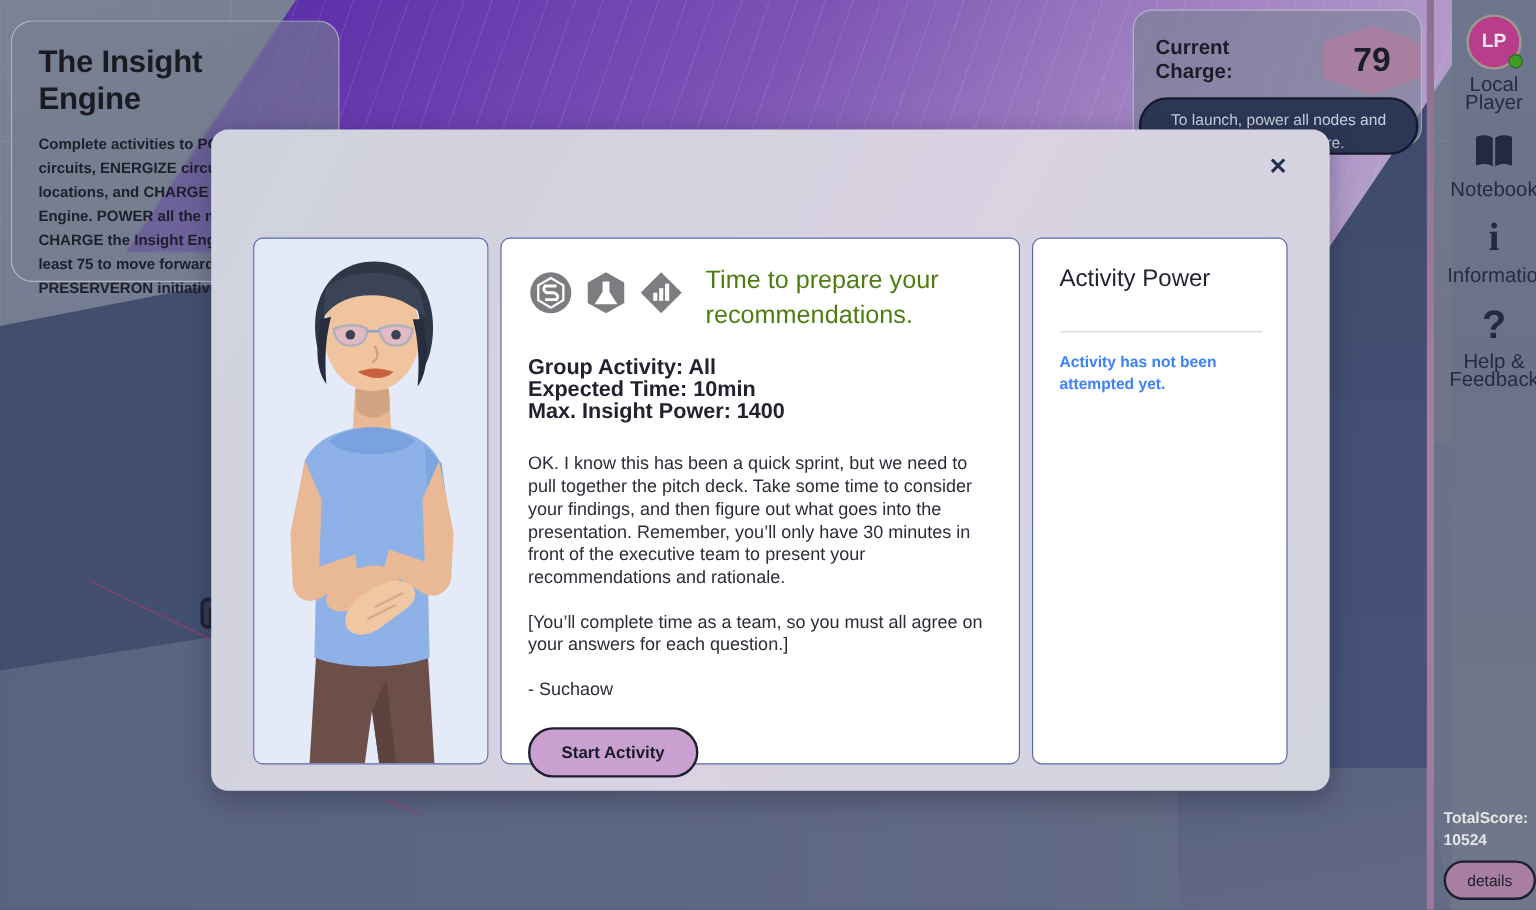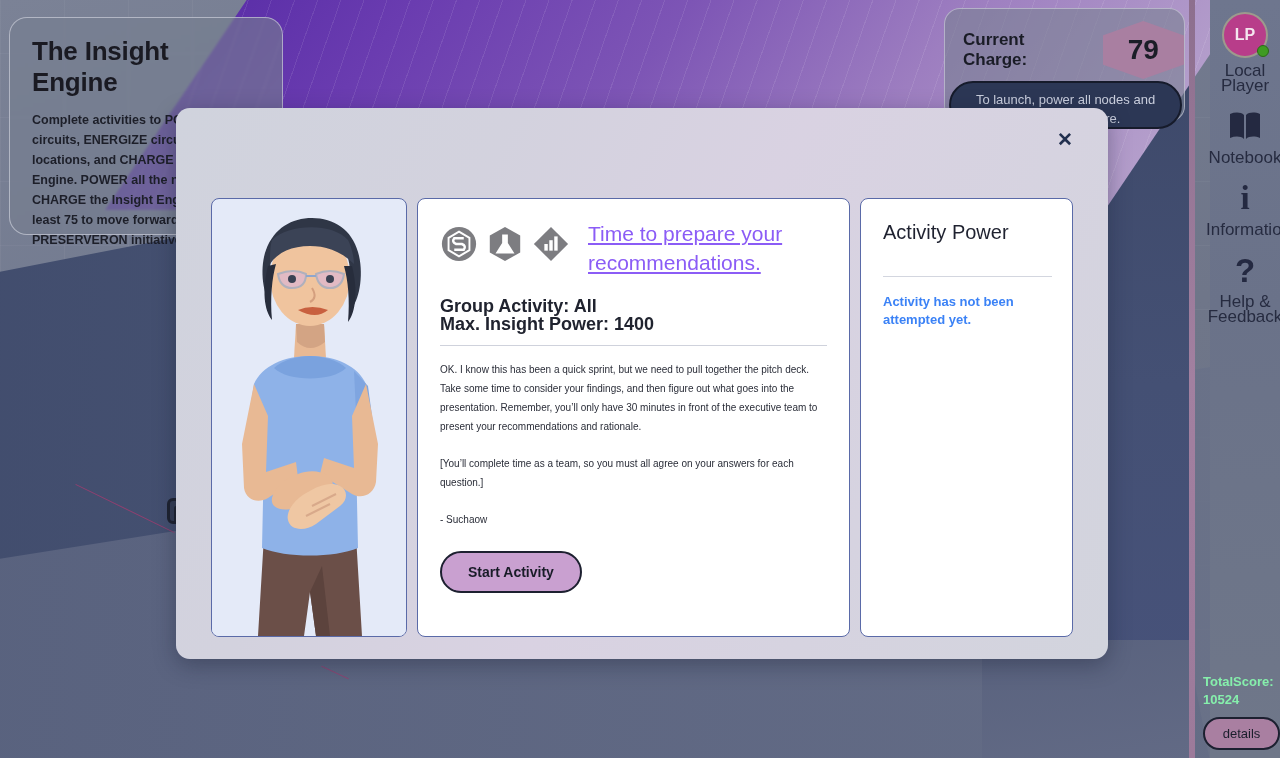--- a/index.html
+++ b/index.html
@@ -160,21 +160,21 @@
     justify-content: center; color: #242941;
   }
   .glyph-i { font-size: 33px; font-weight: bold; font-family: "Liberation Serif", serif; line-height: 1; }
   .glyph-q { font-size: 33px; font-weight: bold; line-height: 1; }
 
   .score-block {
     position: absolute; right: 0; bottom: 8px; width: 85px;
     display: flex; flex-direction: column; align-items: flex-start;
     padding-left: 8px;
   }
-  .score-label { font-size: 13px; font-weight: bold; color: #86efac; line-height: 18px; }
+  .score-label { font-size: 13px; font-weight: bold; color: #e5e5e5; line-height: 18px; }
   .details-btn {
     margin-top: 8px; align-self: center;
     background: #a97fa1; border: 2px solid #1c2030; border-radius: 20px;
     padding: 7px 18px; font-size: 13px; color: #1b1e2c; cursor: pointer;
     font-family: Liberation Sans, sans-serif;
   }
 
   
   .modal {
     position: absolute; left: 176px; top: 108px; width: 932px; height: 551px;
@@ -208,29 +208,29 @@
   .portrait-svg { position: absolute; left: 0; bottom: 0; width: 196px; height: 430px; }
 
   
   .content-card {
     flex: 1; padding: 20px 22px 0 22px; display: flex; flex-direction: column;
   }
   .head-row { display: flex; align-items: flex-start; gap: 10px; }
   .badges { display: flex; gap: 8px; padding-top: 6px; flex: none; }
   .badge { width: 38px; height: 38px; }
   .head-title {
-    font-size: 21px; color: #8b5cf6; line-height: 29px; margin-left: 8px; text-decoration: underline;
+    font-size: 21px; color: #4d7c0f; line-height: 29px; margin-left: 8px;
   }
   .meta {
     margin-top: 20px; font-size: 18px; font-weight: bold; color: #20232f;
     line-height: 18px;
   }
   .rule { height: 1px; background: #cfd2dc; margin: 12px 0 14px 0; }
   .para {
-    font-size: 10px; line-height: 19px; color: #2a2d38; max-width: 392px;
+    font-size: 15px; line-height: 19px; color: #2a2d38; max-width: 392px;
   }
   .para + .para { margin-top: 18px; }
   .start-btn {
     margin-top: 22px; align-self: flex-start;
     background: #c9a0d0; border: 2px solid #1d2030; border-radius: 22px;
     padding: 11px 26px; font-size: 14px; font-weight: bold; color: #191c28;
     cursor: pointer; font-family: "Liberation Sans", sans-serif;
   }
 
   
@@ -375,20 +375,21 @@
               <rect x="13" y="20" width="3.6" height="7" fill="#fff"></rect>
               <rect x="18.2" y="16" width="3.6" height="11" fill="#fff"></rect>
               <rect x="23.4" y="12" width="3.6" height="15" fill="#fff"></rect>
             </svg>
           </div>
           <div class="head-title">Time to prepare your recommendations.</div>
         </div>
 
         <div class="meta">
           <div>Group Activity: All</div>
+          <div>Expected Time: 10min</div>
           <div>Max. Insight Power: 1400</div>
         </div>
 
         <div class="rule"></div>
 
         <div class="para">OK. I know this has been a quick sprint, but we need to pull together the pitch deck. Take some time to consider your findings, and then figure out what goes into the presentation. Remember, you’ll only have 30 minutes in front of the executive team to present your recommendations and rationale.</div>
         <div class="para">[You’ll complete time as a team, so you must all agree on your answers for each question.]</div>
         <div class="para">- Suchaow</div>
 
         <button class="start-btn">Start Activity</button>

